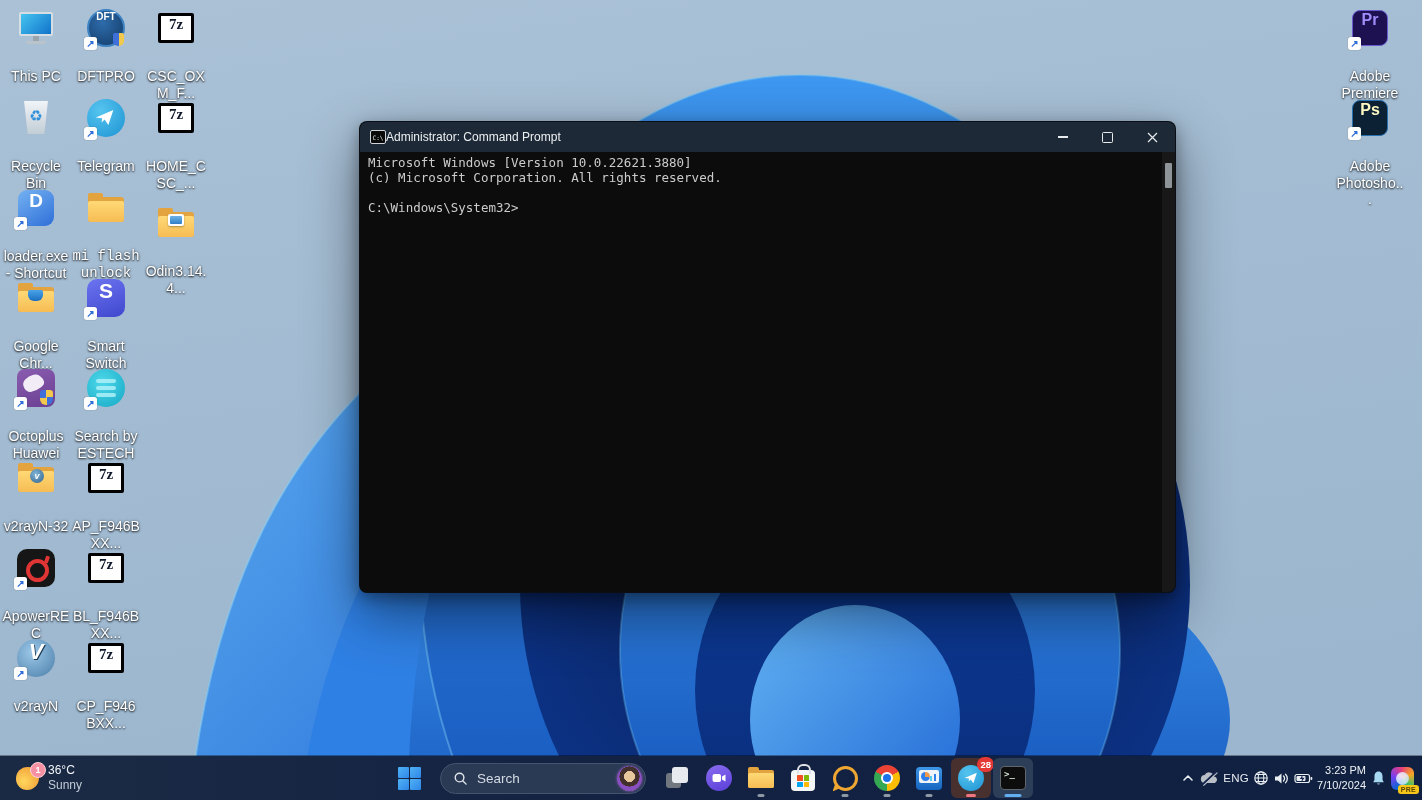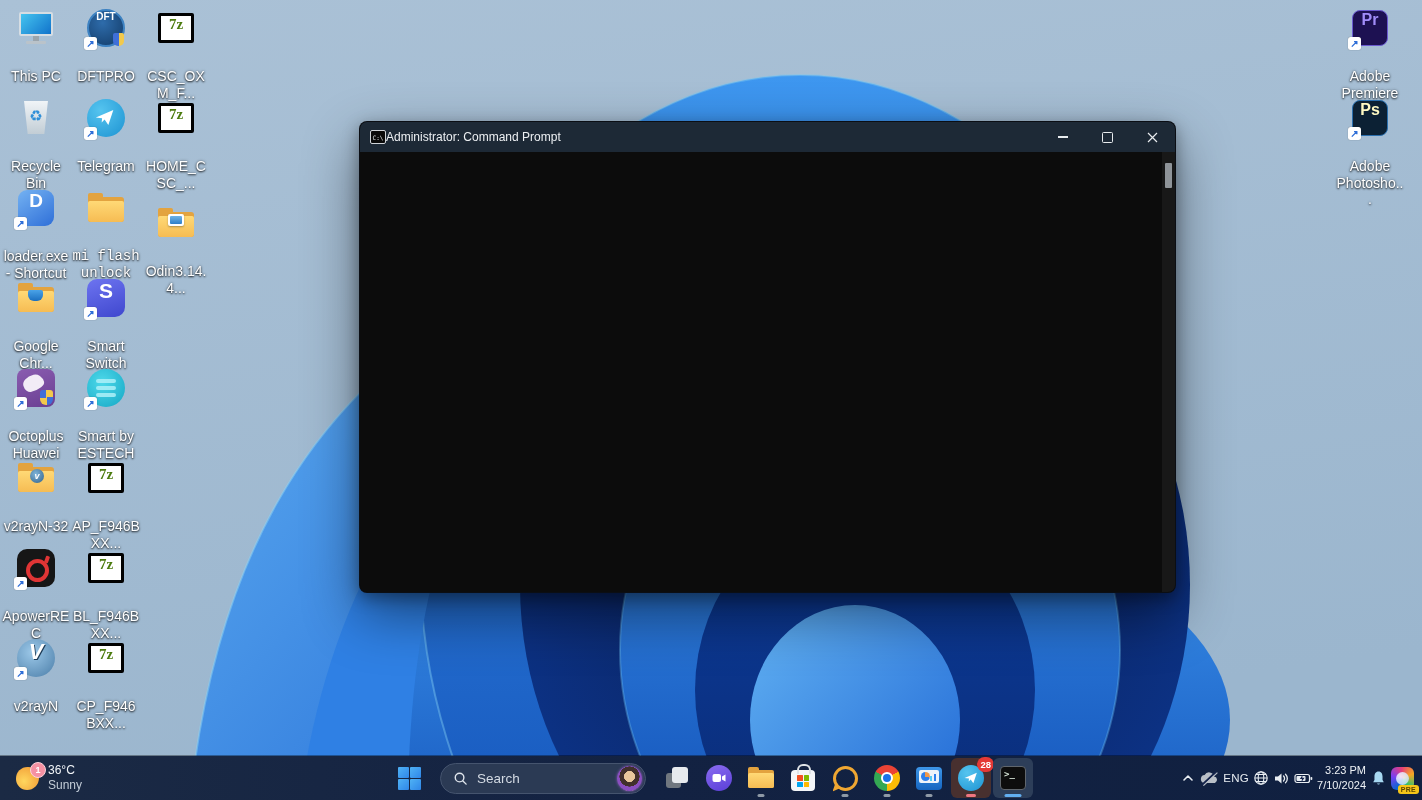--- a/index.html
+++ b/index.html
@@ -17,21 +17,21 @@
     color:#2f6fd8;font-size:10px;font-weight:bold;line-height:13px;text-align:center;box-shadow:0 0 1px rgba(0,0,0,.5);}
   
   .k-this-pc .scr{left:3px;top:4px;width:30px;height:20px;background:linear-gradient(135deg,#45c4ef,#1173cb);border:2px solid #d6dde3;border-radius:2px;}
   .k-this-pc .stand{left:17px;top:28px;width:6px;height:5px;background:#9aa4ac;}
   .k-this-pc .base{left:10px;top:33px;width:20px;height:3px;background:#bac3ca;border-radius:1px;}
   
   .k-recycle .bin{left:7px;top:3px;width:26px;height:33px;background:linear-gradient(180deg,#f0f4f7,#c2cdd5);clip-path:polygon(4% 0,96% 0,82% 100%,18% 100%);}
   .k-recycle .sym{left:0;right:0;top:9px;text-align:center;font-size:15px;color:#2f8fd8;position:absolute;}
   
   .k-7z .z-box{left:2px;top:5px;width:30px;height:24px;background:#fff;border:3px solid #000;border-radius:2px;
-    display:flex;align-items:center;justify-content:center;font-weight:bold;font-size:15px;color:#4d7c0f;font-family:"Liberation Serif",serif;}
+    display:flex;align-items:center;justify-content:center;font-weight:bold;font-size:15px;color:#0f172a;font-family:"Liberation Serif",serif;}
   
   .circ38{left:1px;top:1px;width:38px;height:38px;border-radius:50%;}
   .k-telegram .circ38{background:radial-gradient(circle at 35% 30%,#55c4ef,#1d93d2);}
   .k-telegram svg{position:absolute;left:9px;top:11px;}
   
   .k-dftpro .circ38{background:radial-gradient(circle at 40% 35%,#2e6cab,#123a66);border:2px solid #3d82c2;box-sizing:border-box;
     color:#fff;font-weight:bold;font-size:10px;display:flex;align-items:center;justify-content:center;}
   .k-dftpro .shield{right:2px;bottom:2px;width:11px;height:13px;background:linear-gradient(90deg,#3f6fd8 50%,#f2c94c 50%);border-radius:2px 2px 5px 5px;}
   
   .k-loader .sq{left:2px;top:2px;width:36px;height:36px;border-radius:9px;background:linear-gradient(145deg,#74b2f2,#2f6fd8);
@@ -276,21 +276,21 @@
         <div class="di-label">Octoplus Huawei</div>
       </div>
       <div class="di-cell" style="left: 72px; top: 368px;">
         <div class="di-icon k-orion">
           <span class="part circ38"></span>
           <i class="l1"></i>
           <i class="l2"></i>
           <i class="l3"></i>
           <span class="sc-arrow">↗</span>
         </div>
-        <div class="di-label">Smart by ESTECH</div>
+        <div class="di-label">Search by ESTECH</div>
       </div>
       <div class="di-cell" style="left: 2px; top: 458px;">
         <div class="di-icon k-folder-v"><span class="fold"><i class="back"></i><i class="tab"></i><i class="front"></i><i class="ov-v">v</i></span></div>
         <div class="di-label">v2rayN-32</div>
       </div>
       <div class="di-cell" style="left: 72px; top: 458px;">
         <div class="di-icon k-7z">
           <span class="part z-box">7z</span>
         </div>
         <div class="di-label">AP_F946BXX...</div>
@@ -351,20 +351,24 @@
             <span class="max-box"></span>
           </div>
         <div class="ctrl">
           <svg width="11" height="11" viewBox="0 0 11 11">
             <path d="M1 1 L10 10 M10 1 L1 10" stroke="#e8ebee" stroke-width="1.2"></path>
           </svg>
         </div>
       </div>
     </div>
     <div class="cmd-body">
+      <pre class="cmd-out">Microsoft Windows [Version 10.0.22621.3880]
+(c) Microsoft Corporation. All rights reserved.
+
+C:\Windows\System32&gt;</pre>
       <div class="cmd-scroll">
         <div class="cmd-thumb"></div>
       </div>
     </div>
   </div>
 
   <div class="taskbar">
     <div class="weather">
       <span class="sun">
         <span class="wbadge">1</span>

